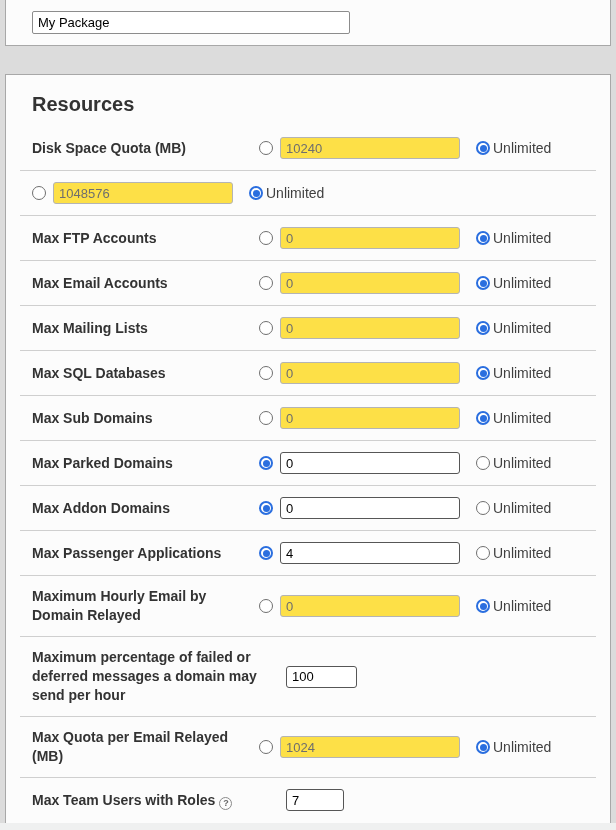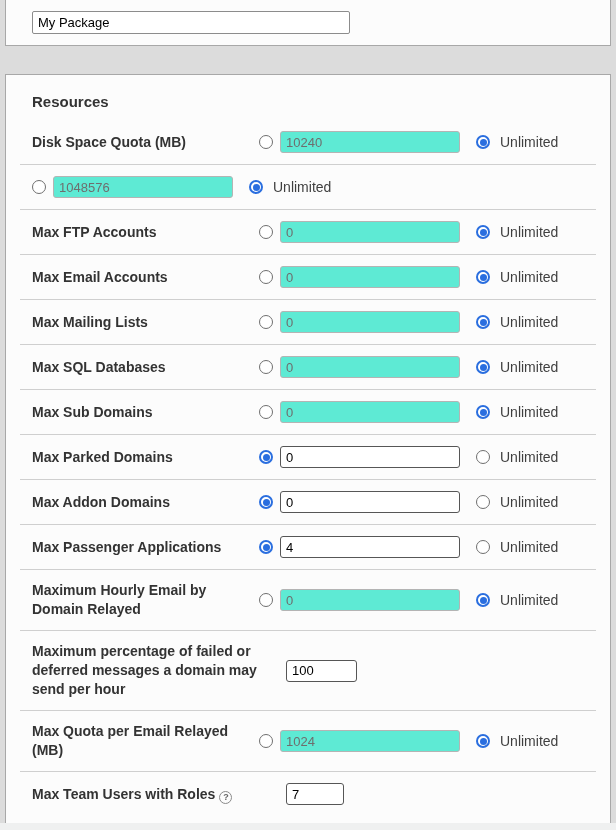--- a/index.html
+++ b/index.html
@@ -37,21 +37,21 @@
     width:318px; height:23px;
     border:1px solid #8c8c8c; border-radius:2px;
     padding:2px 5px;
     font-family:"Liberation Sans", sans-serif;
     font-size:13px; color:#000; background:#fff;
   }
 
   
   .section-title {
     margin:18px 12px 9px;
-    font-size:15px; font-weight:bold; color:#333;
+    font-size:20px; font-weight:bold; color:#333;
   }
   .frow {
     display:flex; align-items:center;
     padding:11px 12px;
     border-top:1px solid #cfcfcf;
   }
   .frow.first { border-top:none; padding-top:12px; }
   .flabel {
     flex:0 0 227px;
     font-size:14px; font-weight:bold; color:#333;
@@ -79,31 +79,31 @@
   .num-input {
     box-sizing:border-box;
     width:180px; height:22px;
     margin-left:7px;
     border:1px solid #565656; border-radius:3px;
     padding:2px 5px;
     font-family:"Liberation Sans", sans-serif;
     font-size:13px; color:#000; background:#fff;
   }
   .num-input:disabled {
-    background:#5eead4;
+    background:#fde047;
     border-color:#b4b4b4;
     color:#6e6e6e;
   }
   .num-input.standalone { margin-left:27px; }
   .num-input.w-med  { width:71px; }
   .num-input.w-sm   { width:58px; }
 
   .ul-radio { margin-left:16px; }
   .ul-label {
-    margin-left:10px;
+    margin-left:3px;
     font-size:14px; color:#3f3f3f;
     white-space:nowrap;
   }
 
   .help-icon {
     display:inline-flex; align-items:center; justify-content:center;
     width:13px; height:13px;
     border:1px solid #8a8a8a; border-radius:50%;
     font-size:9px; font-weight:bold; color:#666;
     margin-left:4px;

